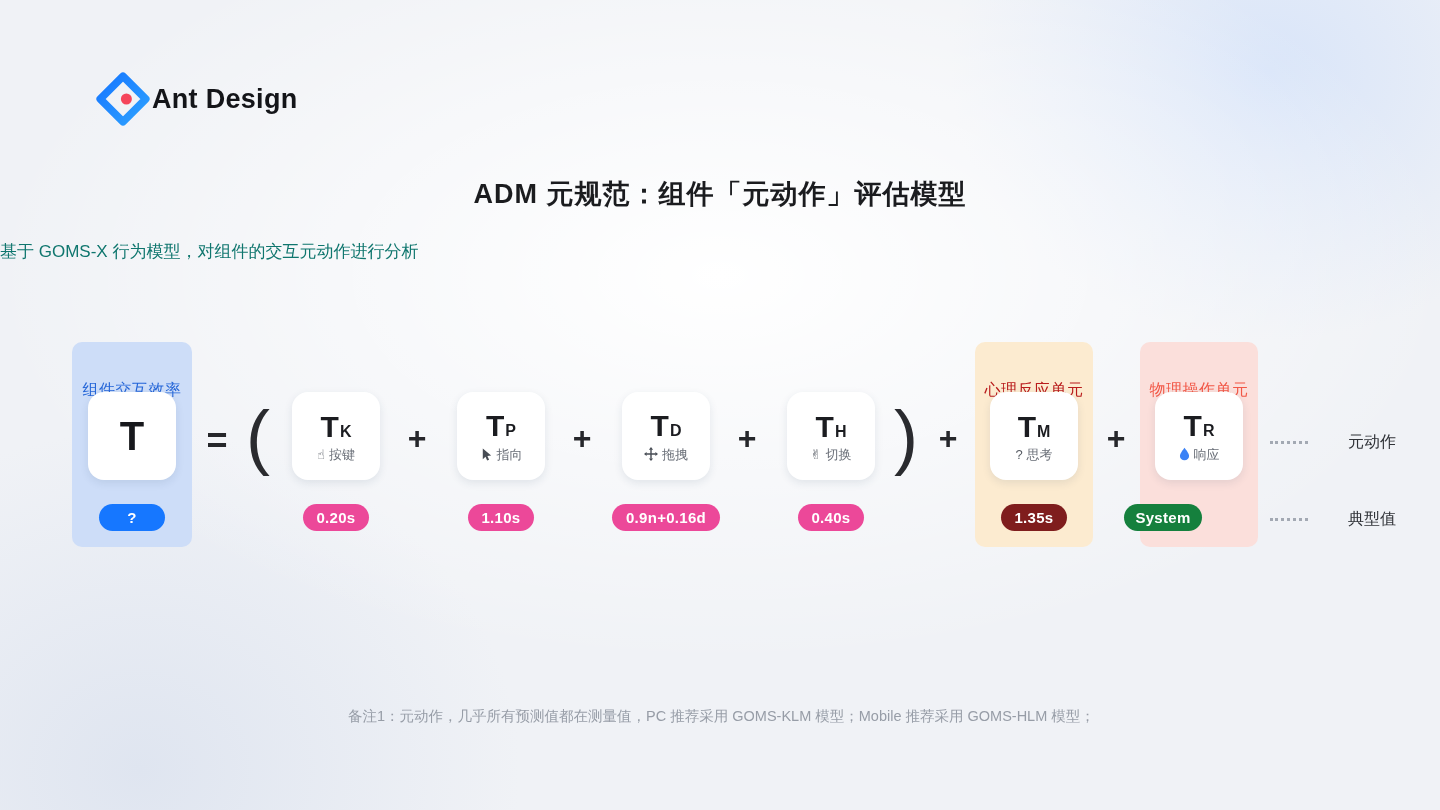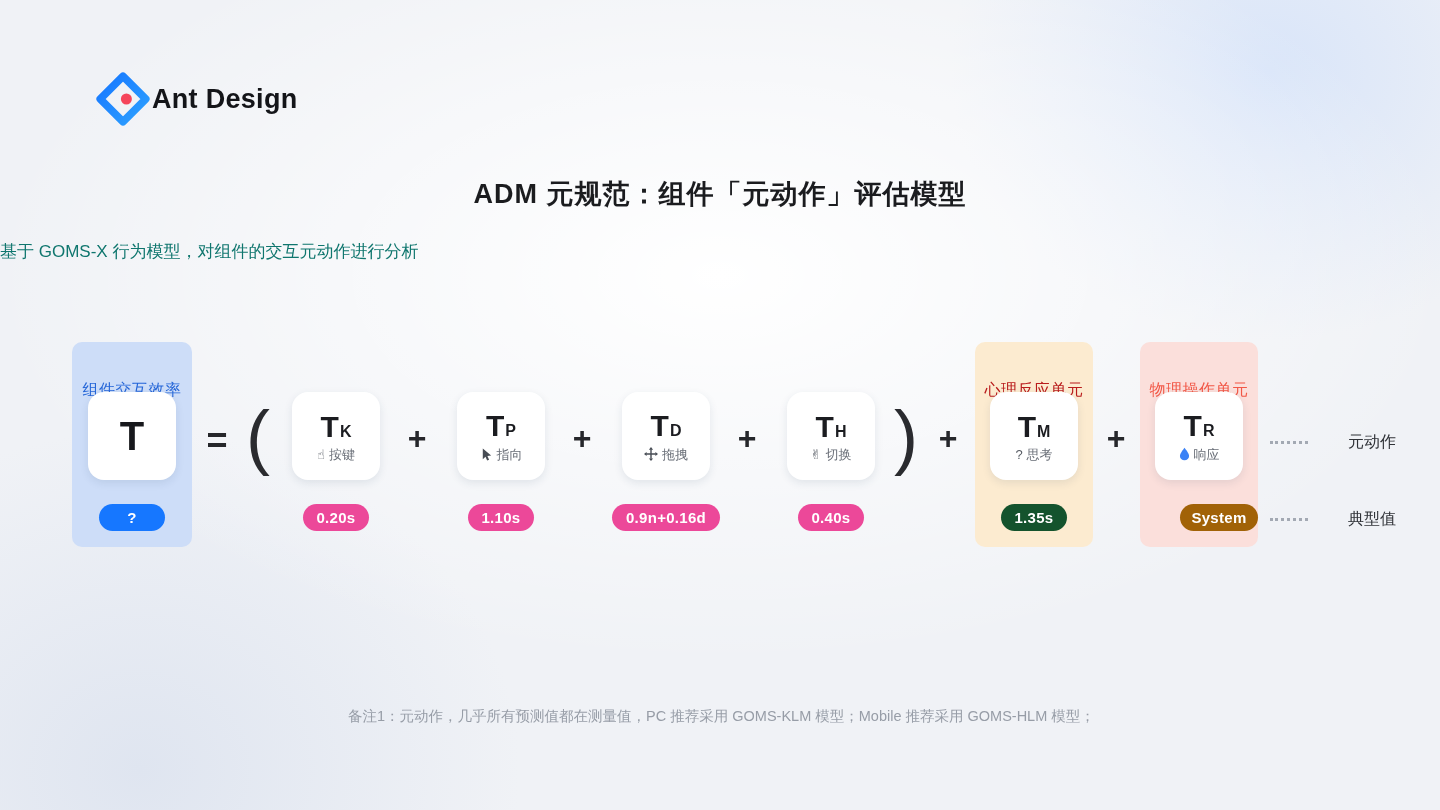--- a/index.html
+++ b/index.html
@@ -50,22 +50,22 @@
   .icon-svg{display:inline-flex;align-items:center;}
 
   .badge{position:absolute;top:504px;height:27px;border-radius:14px;color:#ffffff;
     font-size:15px;font-weight:700;display:flex;align-items:center;justify-content:center;letter-spacing:.3px;}
   .b-result{left:99px;width:66px;background:#1677ff;}
   .bg-green{background:#ec4899;}
   .b-k{left:303px;width:66px;}
   .b-p{left:468px;width:66px;}
   .b-d{left:612px;width:108px;text-align:center;}
   .b-h{left:798px;width:66px;}
-  .b-m{left:1001px;width:66px;background:#14532d;}
-  .b-r{left:1180px;width:78px;background:#a16207;}
+  .b-m{left:1001px;width:66px;background:#7f1d1d;}
+  .b-r{left:1124px;width:78px;background:#15803d;}
 
   .op{position:absolute;font-weight:700;color:#26272b;text-align:center;line-height:1;}
   .op-eq{left:196px;top:423px;width:42px;font-size:36px;}
   .paren{position:absolute;font-weight:300;color:#2a2b2f;font-size:72px;line-height:1;text-align:center;}
   .p-open{left:240px;top:400px;width:36px;}
   .p-close{left:888px;top:400px;width:36px;}
   .plus{font-size:32px;}
   .plus1{left:402px;top:422px;width:30px;}
   .plus2{left:567px;top:422px;width:30px;}
   .plus3{left:732px;top:422px;width:30px;}

